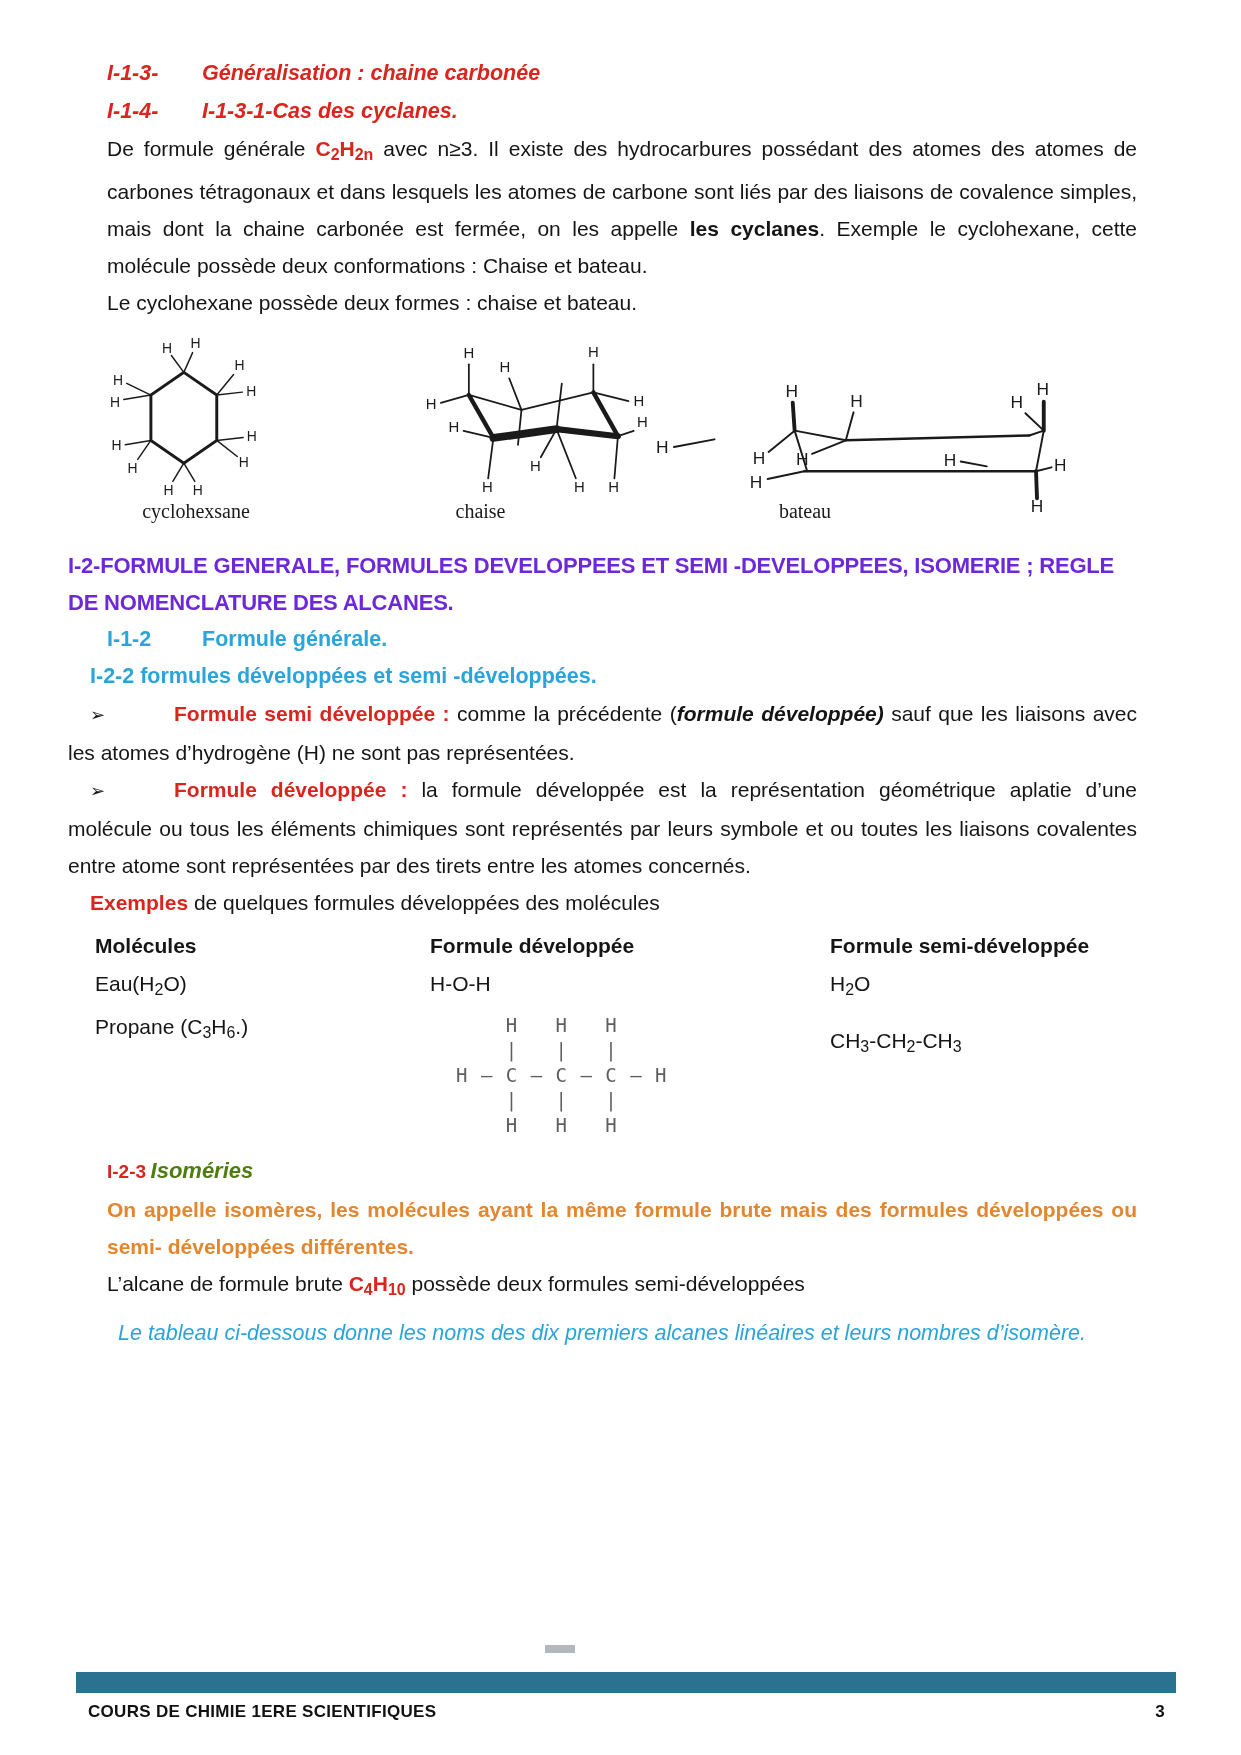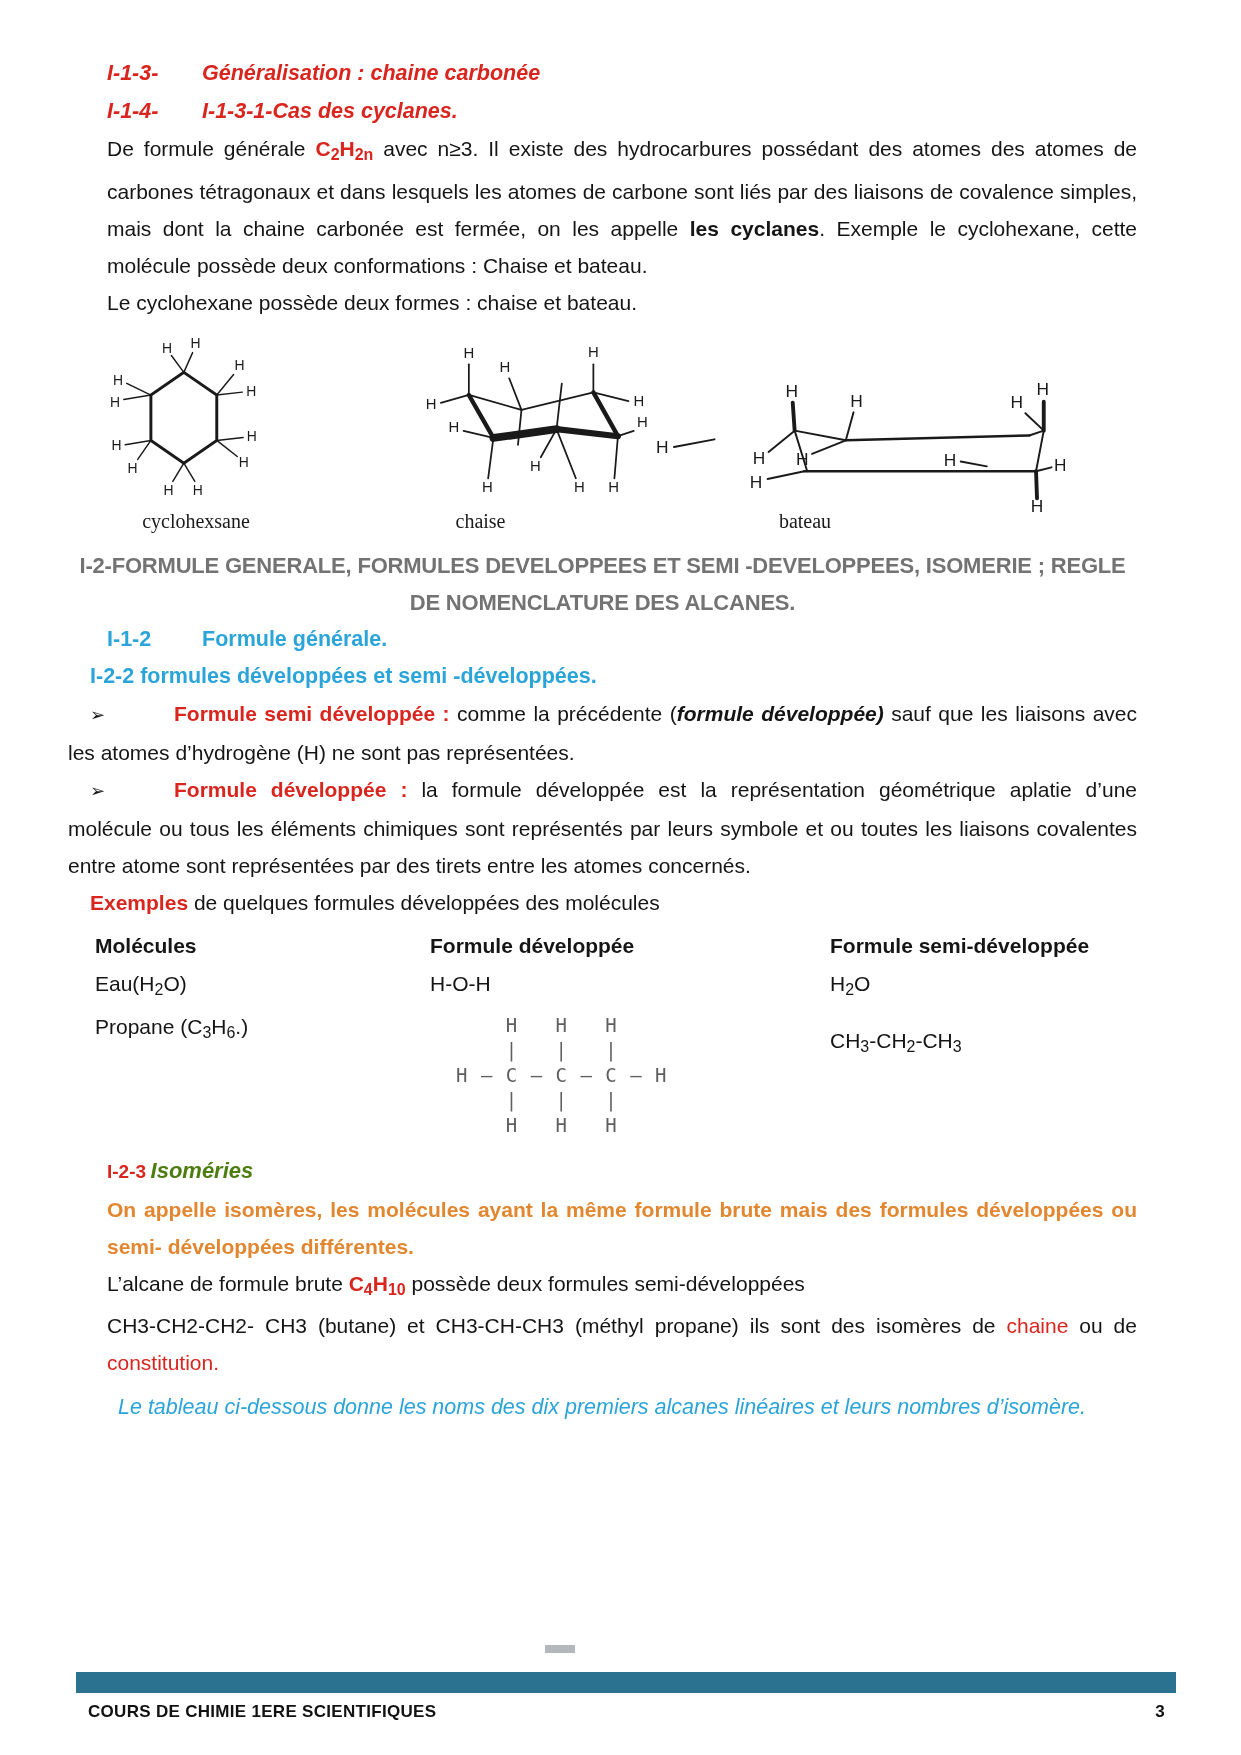--- a/index.html
+++ b/index.html
@@ -9,27 +9,27 @@
   .h-red-it{color:#d9251d;font-weight:bold;font-style:italic;font-size:21.5px;line-height:38px;margin-left:39px;}
   .h-num{display:inline-block;width:95px;}
   .body-p{font-size:21px;line-height:37px;text-align:justify;}
   .ind{margin-left:39px;}
   .red{color:#d9251d;}
   .b{font-weight:bold;}
   .bi{font-weight:bold;font-style:italic;}
   .sub{font-size:0.76em;vertical-align:-0.22em;}
   .figrow{position:relative;height:212px;margin-top:6px;}
   .figblock{position:absolute;}
-  .fig-caption{position:absolute;bottom:6px;left:50%;font-family:"Liberation Serif","DejaVu Serif",serif;font-size:20px;color:#1a1a1a;white-space:nowrap;}
+  .fig-caption{position:absolute;bottom:16px;left:50%;font-family:"Liberation Serif","DejaVu Serif",serif;font-size:20px;color:#1a1a1a;white-space:nowrap;}
   .cap1{transform:translateX(calc(-50% + 12px));}
   .cap2{transform:translateX(calc(-50% - 55px));}
   .cap3{transform:translateX(calc(-50% - 50px));}
   .mol-line{stroke:#1a1a1a;fill:none;stroke-linecap:round;}
   .hl{font-family:"Liberation Sans",sans-serif;fill:#1b1b1b;text-anchor:middle;}
-  .h-main{color:#737373;font-weight:800;font-size:22px;line-height:37px;letter-spacing:-0.2px;margin-top:8px;text-align:center;}
+  .h-main{color:#6d28d9;font-weight:800;font-size:22px;line-height:37px;letter-spacing:-0.2px;margin-top:8px;}
   .h-blue{color:#2aa4d9;font-weight:bold;font-size:21.5px;line-height:37px;}
   .orange{color:#e2862f;font-weight:bold;}
   .bullet-p{font-size:21px;line-height:37px;text-align:justify;}
   .bullet-marker{display:inline-block;width:106px;padding-left:22px;box-sizing:border-box;font-size:18px;}
   .mol-table{display:flex;margin-left:27px;margin-top:6px;}
   .mt-col1{width:335px;}
   .mt-col2{width:400px;}
   .mt-col3{flex:1;}
   .mt-h{font-weight:bold;font-size:21px;line-height:38px;}
   .mt-cell{font-size:21px;line-height:38px;}
@@ -212,21 +212,20 @@
       <div class="mt-cell" style="margin-top:14px;"><span>CH</span><span class="sub">3</span><span>-CH</span><span class="sub">2</span><span>-CH</span><span class="sub">3</span></div>
     </div>
   </div>
 
   <p class="h-isom"><span class="num">I-2-3</span><span>&nbsp;</span><span class="lab">Isoméries</span></p>
 
   <p class="body-p ind orange">On appelle isomères, les molécules ayant la même formule brute mais des formules développées ou semi- développées différentes.</p>
 
   <p class="body-p ind"><span>L’alcane de formule brute </span><span class="red b"><span>C</span><span class="sub">4</span><span>H</span><span class="sub">10</span></span><span> possède deux formules semi-développées</span></p>
 
-  <p class="body-p ind"><span>CH3-CH2-CH2- CH3 (butane) et CH3-CH-CH3 (méthyl propane) ils sont des isomères de </span><span class="red">chaine</span><span> ou de </span><span class="red">constitution.</span></p>
 
   <p class="note-blue">Le tableau ci-dessous donne les noms des dix premiers alcanes linéaires et leurs nombres d’isomère.</p>
 
 </div>
 
 <div class="footer-dash"></div>
 <div class="footer-bar"></div>
 <div class="footer-row">
   <span class="footer-text">COURS DE CHIMIE 1ERE SCIENTIFIQUES</span>
   <span class="footer-text">3</span>

